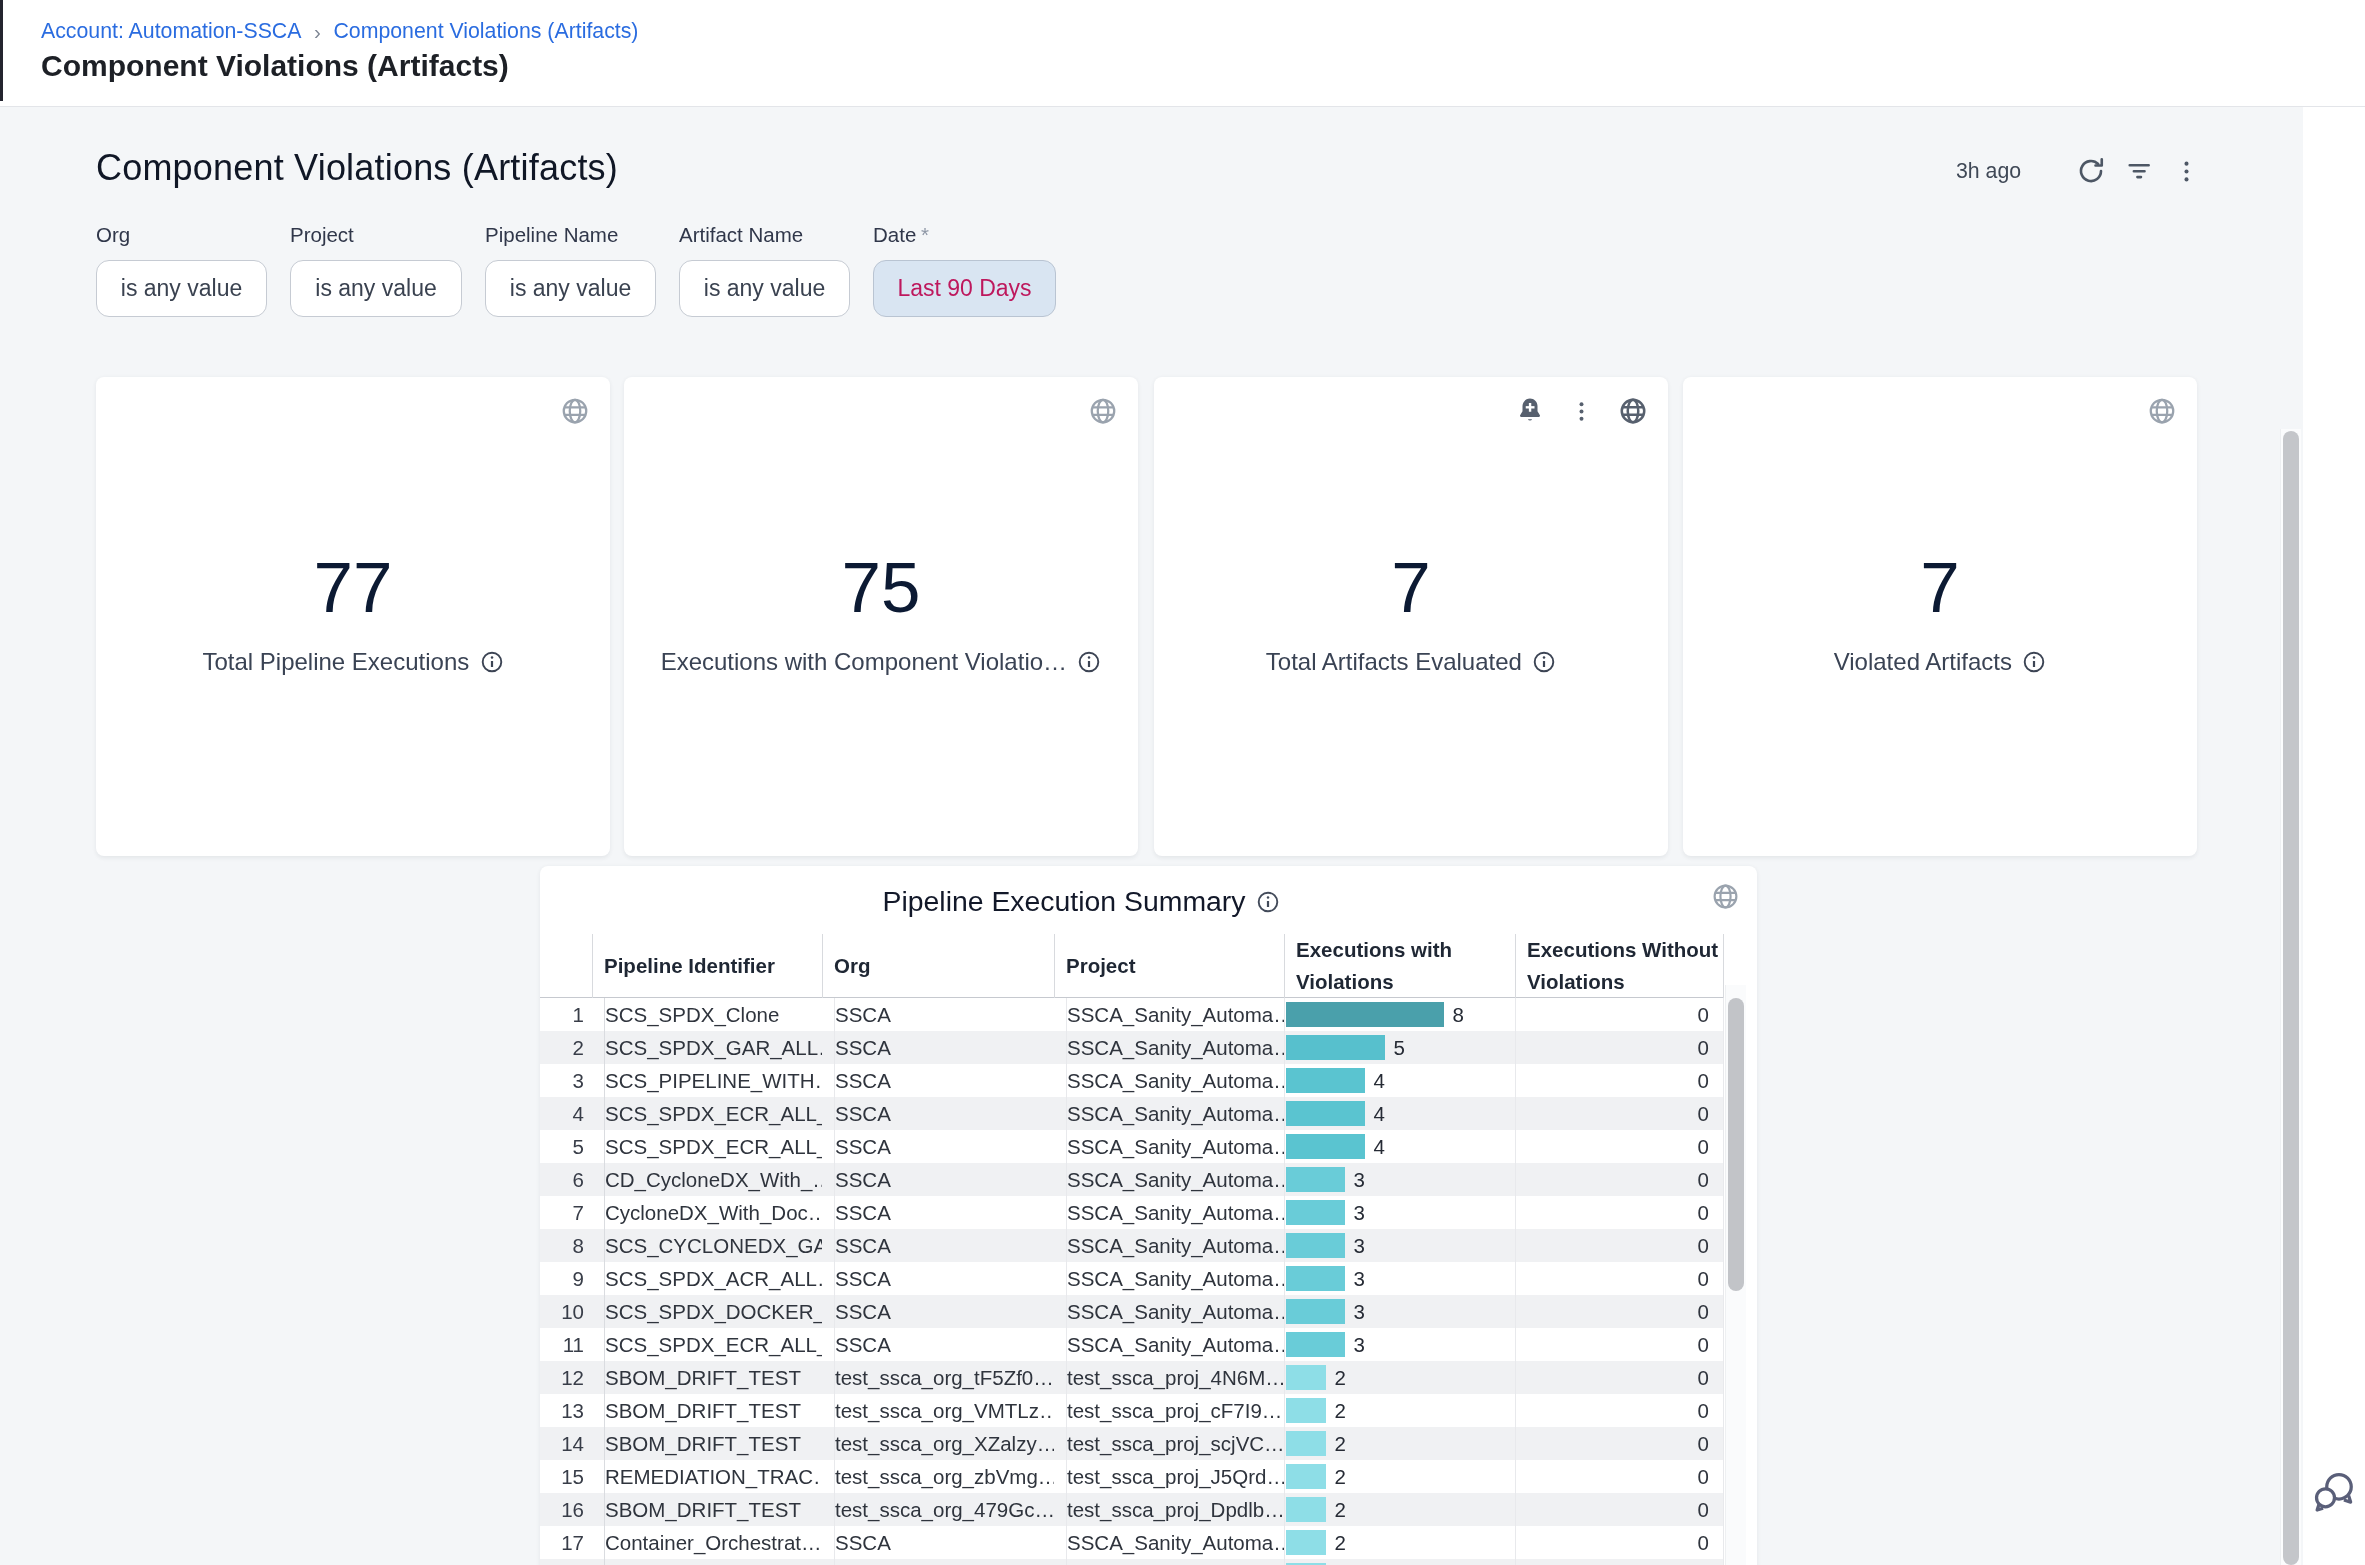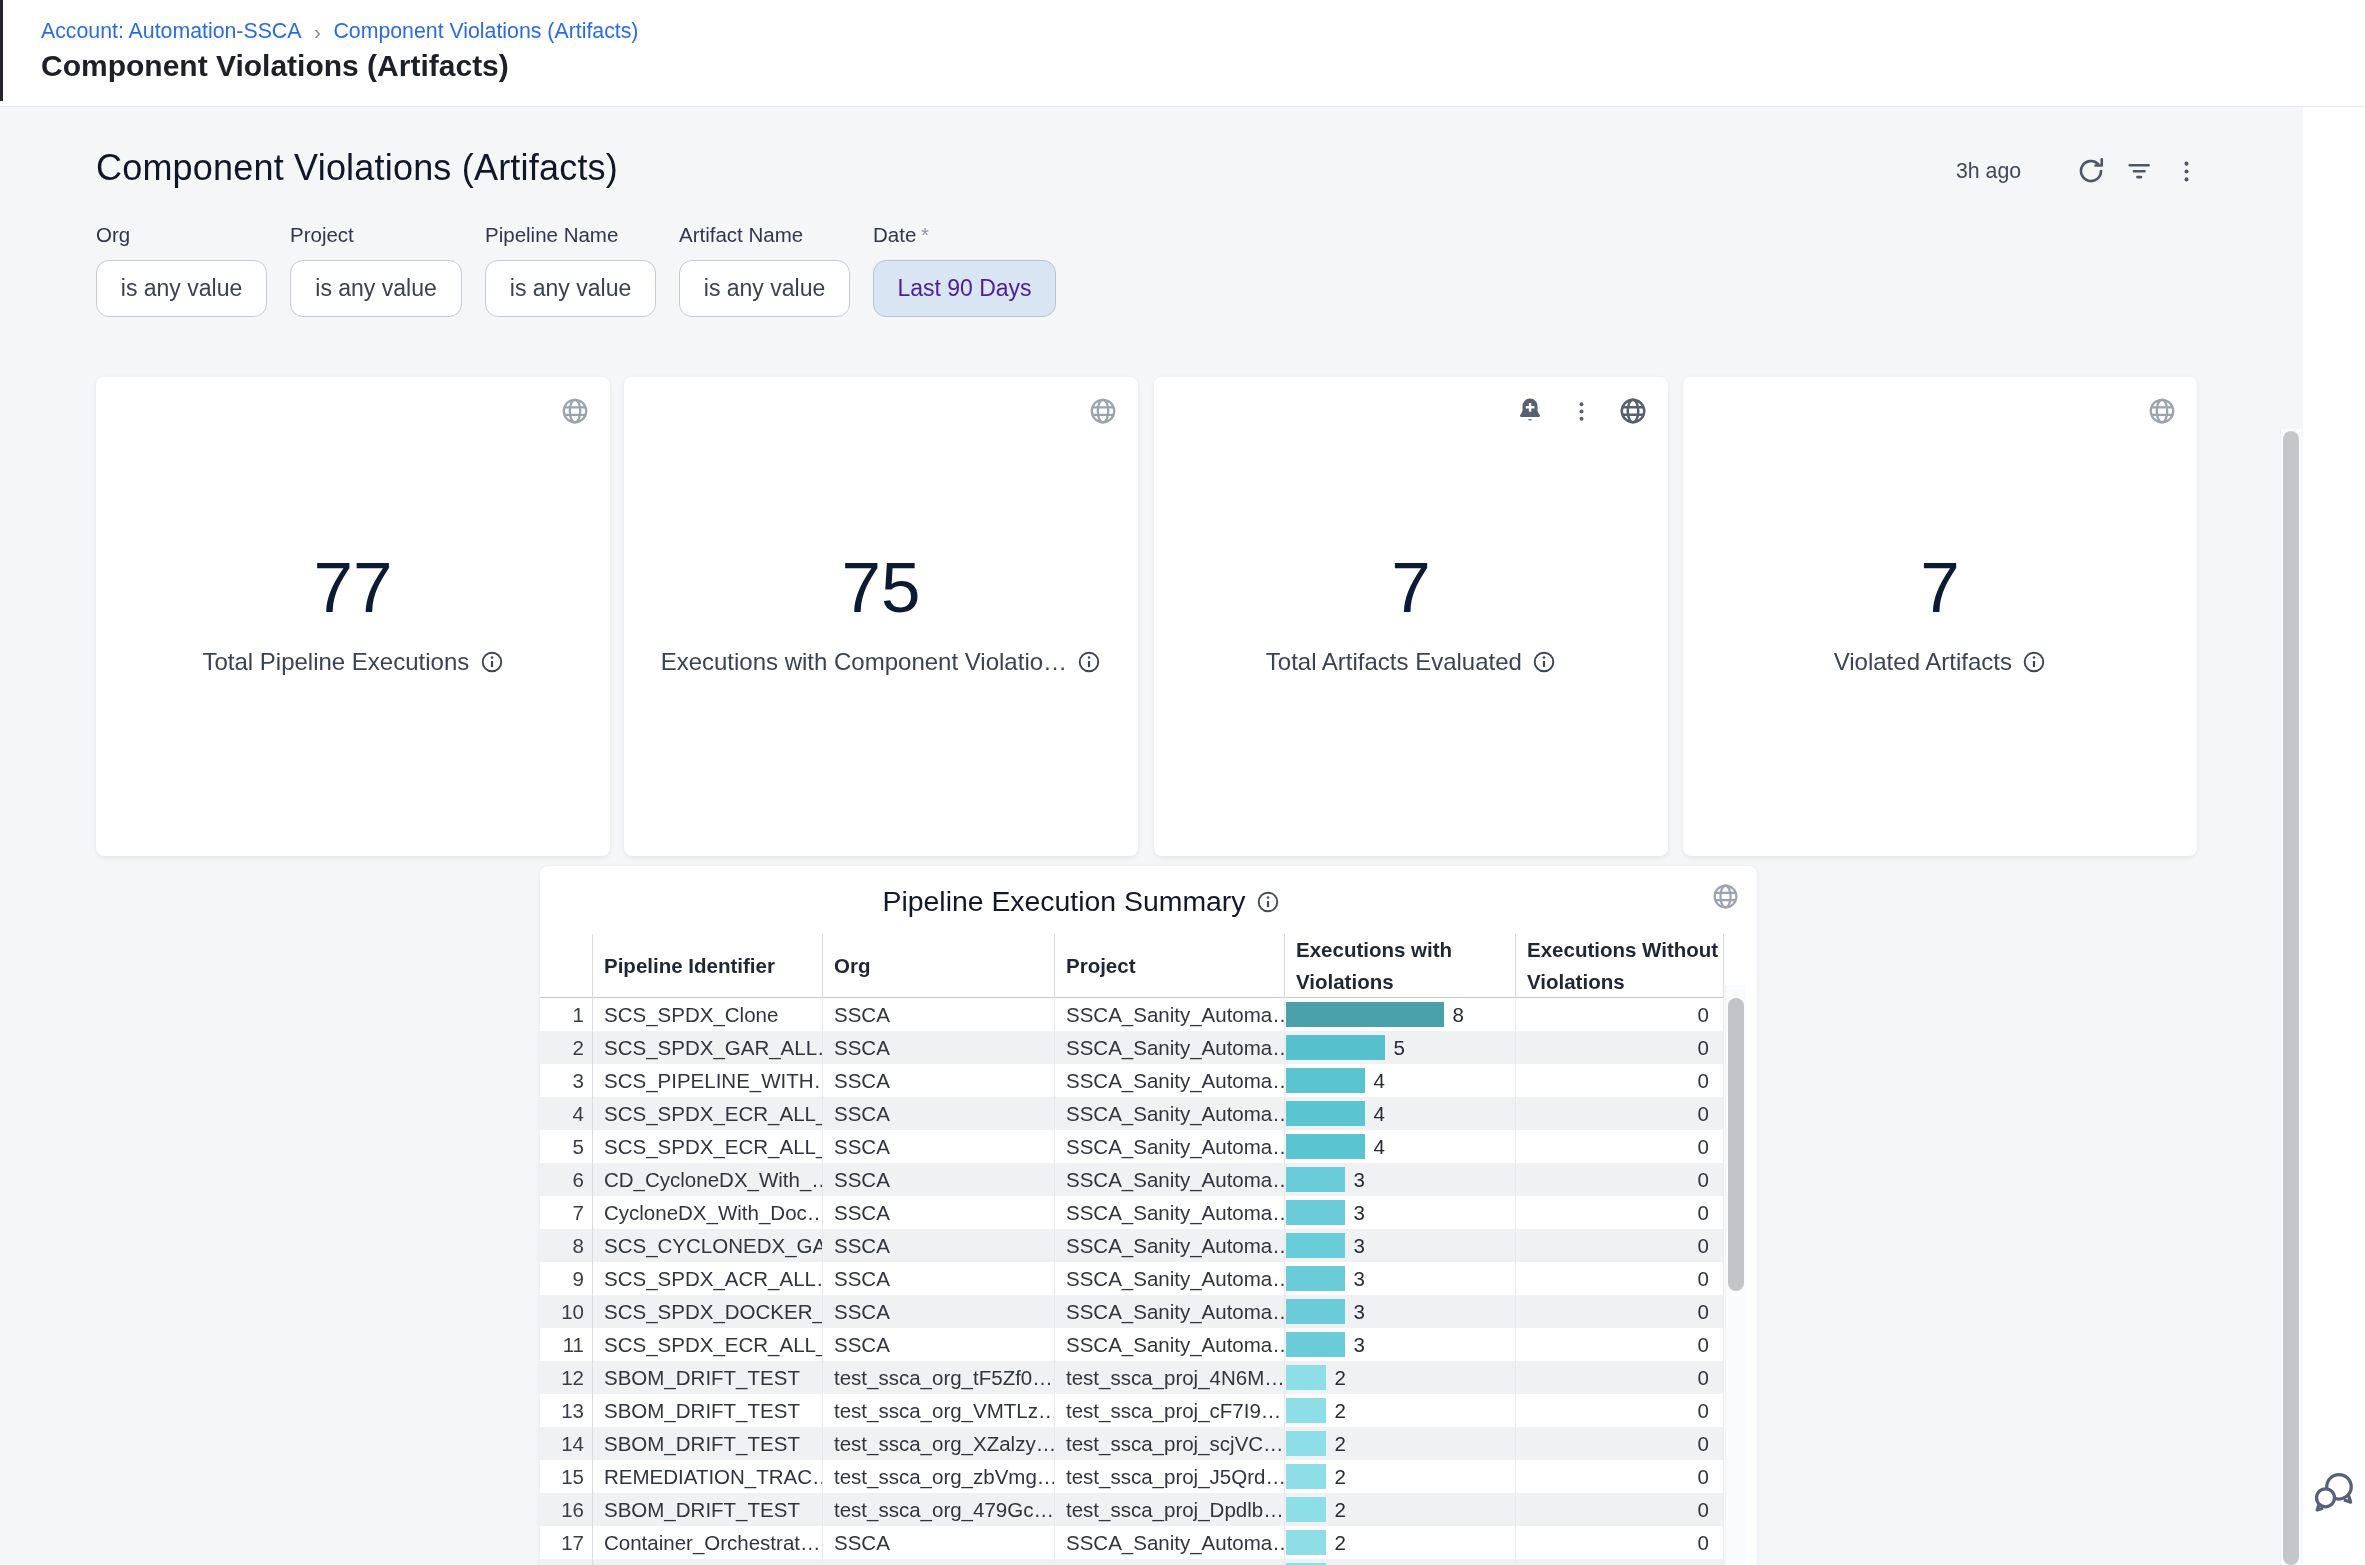--- a/index.html
+++ b/index.html
@@ -23,21 +23,21 @@
   .meta-age { font-size:21.3px; color:#3f4856; margin-right:36px; }
   .icon-btn { display:inline-flex; align-items:center; justify-content:center; cursor:pointer; background:none; border:none; }
   .meta .icon-btn { margin-left:19px; }
 
   
   .filters { position:absolute; left:96px; top:116px; display:flex; gap:23px; }
   .filter-group {}
   .filter-label { font-size:20.5px; font-weight:500; color:#30374a; margin-bottom:13.4px; }
   .filter-label .req { color:#8e97a6; margin-left:4.7px; }
   .filter-btn { height:57px; background:#ffffff; border:1.6px solid #c6cbd3; border-radius:13px; font-size:23px; color:#3a4250; display:flex; align-items:center; justify-content:center; cursor:pointer; font-family:inherit; }
-  .filter-btn.highlight { background:#d9e5f2; border-color:#b9c4d2; color:#4c1d95; }
+  .filter-btn.highlight { background:#d9e5f2; border-color:#b9c4d2; color:#be185d; }
   .w216 { width:171px; } .w218 { width:172px; } .w232 { width:183px; }
 
   
   .tile { position:absolute; top:270px; width:514px; height:479px; background:#ffffff; border-radius:8px; box-shadow:0 1.6px 4.7px rgba(40,50,70,.08); }
   .tile-icons { position:absolute; top:19px; right:20.5px; display:flex; align-items:center; gap:24px; }
   .tile-num { margin-top:172px; text-align:center; font-size:71px; font-weight:500; color:#0c1a33; line-height:1.1; }
   .tile-label { margin-top:20.5px; display:flex; align-items:center; justify-content:center; gap:10.3px; font-size:24px; color:#3a4354; }
 
   
   .table-card { position:absolute; left:540px; top:759px; width:1217px; height:727px; background:#ffffff; border-radius:8px; box-shadow:0 1.6px 4.7px rgba(40,50,70,.08); }
@@ -48,21 +48,21 @@
   .thead { position:absolute; top:68px; left:0; width:1183px; height:64px; display:grid; grid-template-columns:52px 230px 232px 230px 231px 209px; border-bottom:1.6px solid #c6c9cf; }
   .th { display:flex; align-items:center; padding-left:11px; font-size:20.5px; font-weight:700; color:#1f2734; line-height:1.55; white-space:pre-line; border-left:0.8px solid #d8dade; }
   .th.first { border-left:none; }
   .th.last { border-right:0.8px solid #d8dade; }
 
   .tbody { position:absolute; top:132px; left:0; width:1183px; }
   .trow { display:grid; grid-template-columns:52px 230px 232px 230px 231px 209px; height:33px; background:#ffffff; }
   .trow:nth-child(even) { background:#f0f1f3; }
   .c { display:flex; align-items:center; font-size:20.5px; color:#2f343d; white-space:nowrap; overflow:hidden; }
   .c.num { justify-content:flex-end; padding-right:8px; color:#383d48; }
-  .c.pipeline, .c.org, .c.project { padding-left:11px; border-left:0.8px solid #e8e9ec; }
+  .c.pipeline, .c.org, .c.project { border-left:0.8px solid #e8e9ec;margin-left:12px; }
   .c.pipeline { border-left-color:#dadce0; }
   .c.with { border-left:0.8px solid #e8e9ec; position:relative; }
   .c.without { border-left:0.8px solid #e8e9ec; border-right:0.8px solid #e8e9ec; justify-content:flex-end; padding-right:14.2px; }
   .bar { height:25px; margin-left:0.8px; flex:none; }
   .barval { margin-left:8.7px; font-size:20.5px; color:#262b35; }
 
   
   .tbl-sb-track { position:absolute; left:1185px; top:119px; width:20.5px; height:600px; background:#fafbfc; border-left:0.8px solid #eef0f2; }
   .tbl-sb-thumb { position:absolute; left:1188px; top:132px; width:16px; height:293px; border-radius:8px; background:#c2c4c8; cursor:pointer; }
 

